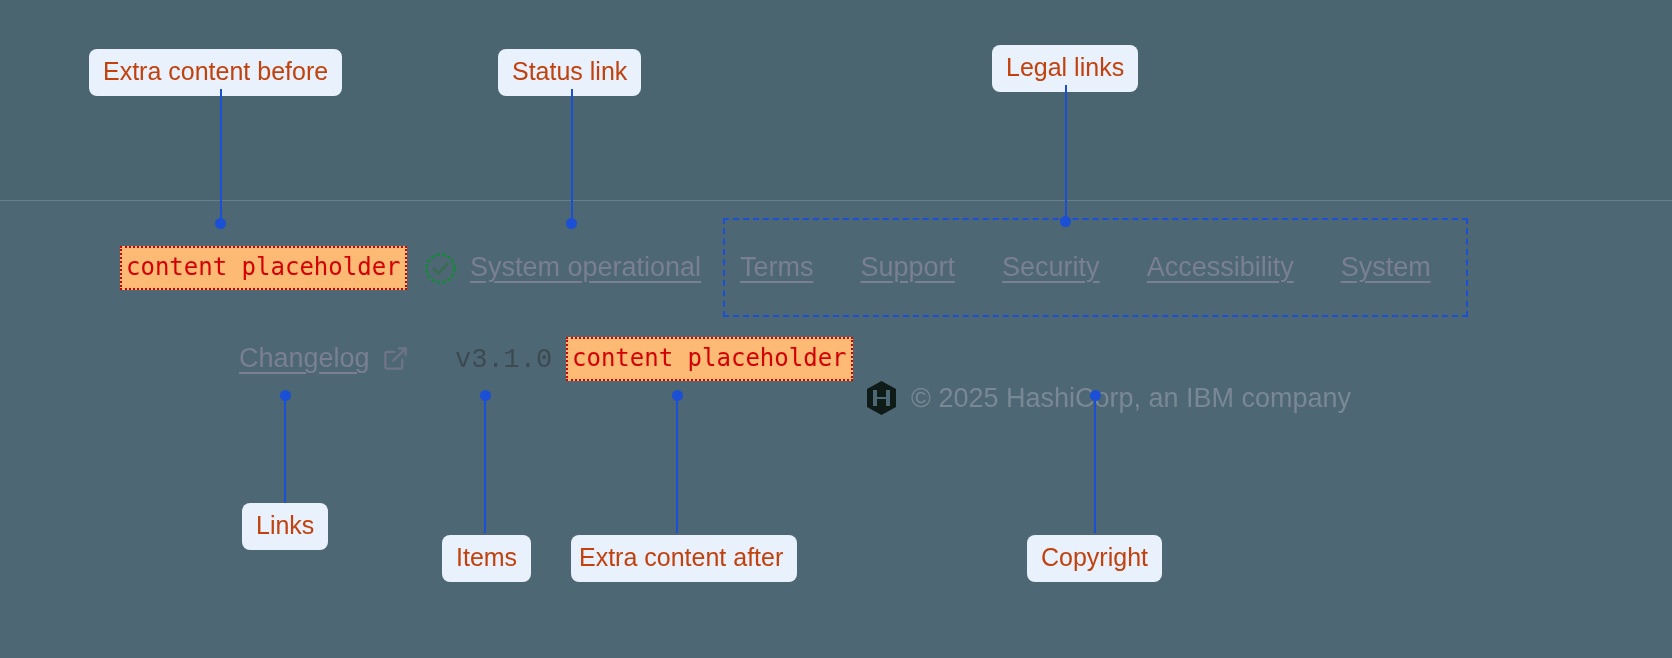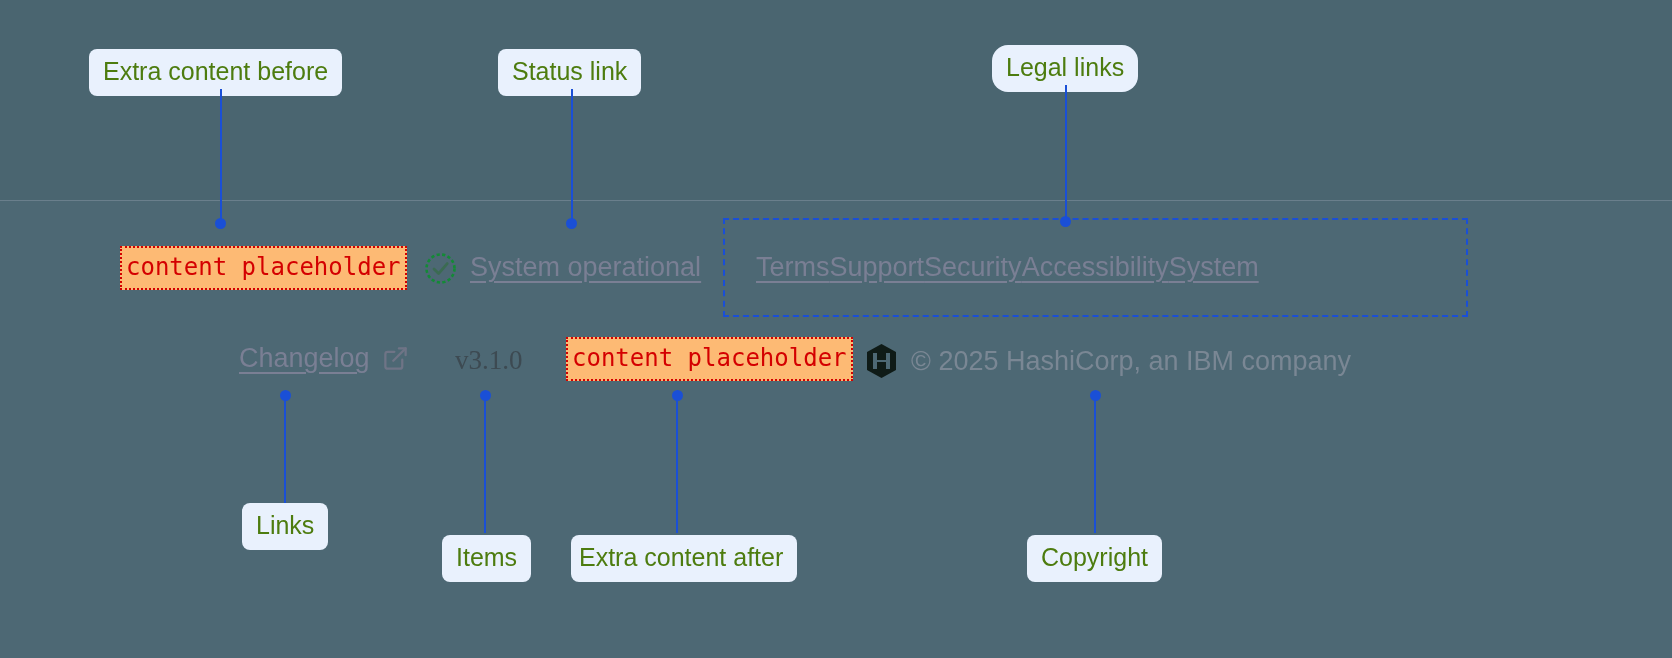--- a/index.html
+++ b/index.html
@@ -33,21 +33,21 @@
     position: absolute;
     left: 0; top: 200px;
     width: 1672px; height: 1px;
     background: #6a7f8c;
   }
 
   
   .callout {
     position: absolute;
     background: #e9f1fd;
-    color: #4d7c0f;
+    color: #c2410c;
     border-radius: 8px;
     font-size: 25px;
     line-height: 1;
     padding: 10px 14px 12px 14px;
     white-space: nowrap;
     box-sizing: border-box;
   }
   .leader {
     position: absolute;
     width: 2px;
@@ -93,44 +93,46 @@
     position: absolute;
     border: 2px dashed #1a4fd6;
     box-sizing: border-box;
     display: flex;
     align-items: center;
     gap: 0;
   }
   .legal-inner {
     display: flex;
     align-items: flex-end;
-    padding-left: 31px;
+    gap: 47px;
+    padding-left: 15px;
   }
 
   .row2 {
     position: absolute;
     display: flex;
     align-items: center;
   }
   .changelog-link {
     display: inline-flex;
     align-items: center;
     gap: 12px;
   }
   .version-text {
     color: #3d4a52;
     font-size: 27px;
-    font-family: Liberation Serif, serif;
+    font-family: Liberation Mono, monospace;
     white-space: nowrap;
   }
   .copyright-wrap {
     position: absolute;
     display: flex;
     align-items: center;
     gap: 14px;
+    margin-top: 37px;
   }
   .copyright-text {
     color: #7a8794;
     font-size: 27px;
     white-space: nowrap;
   }
 </style>
 </head>
 <body>
 
@@ -139,21 +141,21 @@
 <div id="footer-divider"></div>
 
 <div class="callout" style="left:89px; top:49px;">Extra content before</div>
 <div class="leader" style="left:220px; top:89px; height:134px;"></div>
 <div class="leader-dot" style="left:215px; top:218px;"></div>
 
 <div class="callout" style="left:498px; top:49px;">Status link</div>
 <div class="leader" style="left:571px; top:89px; height:134px;"></div>
 <div class="leader-dot" style="left:566px; top:218px;"></div>
 
-<div class="callout" style="left:992px; top:45px;border-radius:16px;">Legal links</div>
+<div class="callout" style="left:992px; top:45px;">Legal links</div>
 <div class="leader" style="left:1065px; top:85px; height:136px;"></div>
 <div class="leader-dot" style="left:1060px; top:216px;"></div>
 
 <div class="placeholder" style="left:120px; top:246px;">content placeholder</div>
 
 <div class="status-wrap" style="left:424px; top:252px;">
   <span class="status-icon">
     <svg width="33" height="33" viewBox="0 0 33 33">
       <circle cx="16.5" cy="16.5" r="14" fill="none" stroke="#138a36" stroke-width="2.6" stroke-dasharray="3.2 2.4"></circle>
       <path d="M10 17 L14.6 21.6 L23.2 11.6" fill="none" stroke="#3b6b52" stroke-width="2.8" stroke-linecap="round" stroke-linejoin="round"></path>

